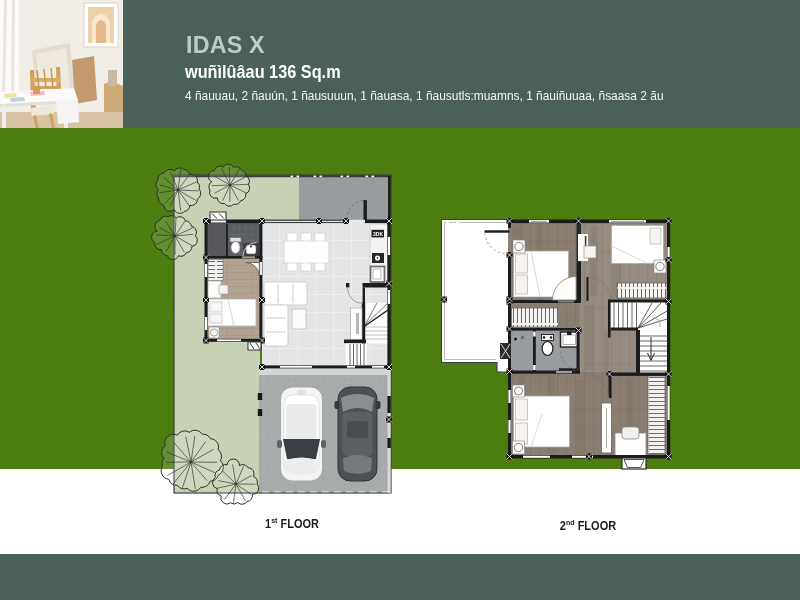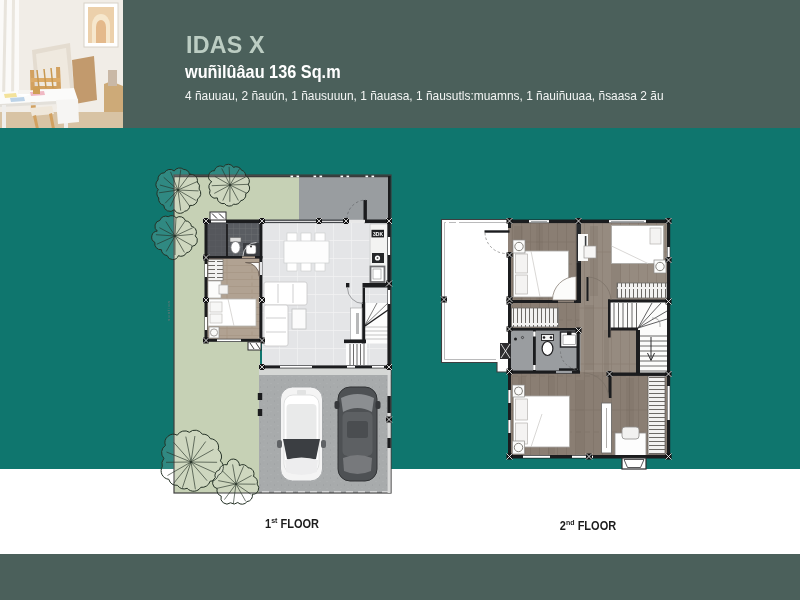--- a/index.html
+++ b/index.html
@@ -1,17 +1,17 @@
 <!DOCTYPE html>
 <html><head>
 <meta charset="utf-8">
 <style>
 html,body{margin:0;padding:0;}
 body{width:800px;height:600px;overflow:hidden;background:#fff;font-family:"Liberation Sans",sans-serif;}
-#page{position:relative;width:800px;height:469px;background:#0f766e;}
+#page{position:relative;width:800px;height:469px;background:#4d7c0f;}
 #header{position:absolute;left:0;top:0;width:800px;height:128px;background:#4b605b;}
 #footer{position:absolute;left:0;top:554px;width:800px;height:46px;background:#4b605b;}
 #title{position:absolute;left:186px;top:30.5px;font-size:24.5px;font-weight:bold;color:#bccdc3;letter-spacing:0.2px;transform:scaleX(.95);transform-origin:0 0;}
 #sub{position:absolute;left:185px;top:61px;font-size:18.5px;font-weight:bold;color:#ffffff;transform:scaleX(.88);transform-origin:0 0;}
 #desc{position:absolute;left:185px;top:88.5px;font-size:12.5px;color:#f4f6f5;transform:scaleX(.955);transform-origin:0 0;}
 #lab1{position:absolute;left:242px;top:516px;width:100px;text-align:center;font-size:12.5px;color:#1c1c1c;font-weight:bold;transform:scaleX(.88);}
 #lab2{position:absolute;left:538px;top:518px;width:100px;text-align:center;font-size:12.5px;color:#1c1c1c;font-weight:bold;transform:scaleX(.88);}
 sup{font-size:8px;}
 #plans{position:absolute;left:0;top:0;}
 </style>

